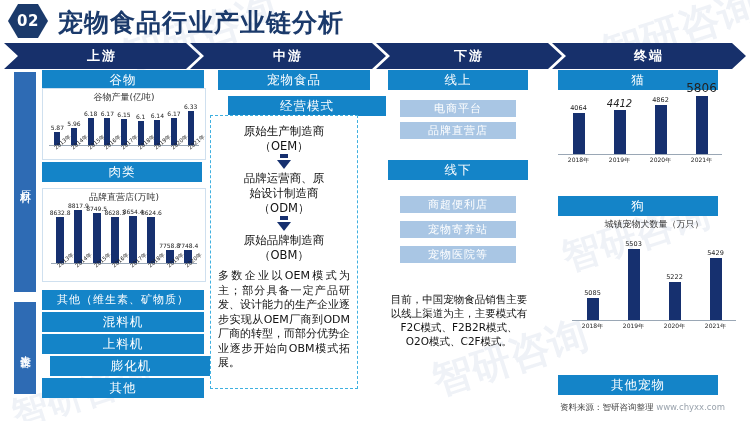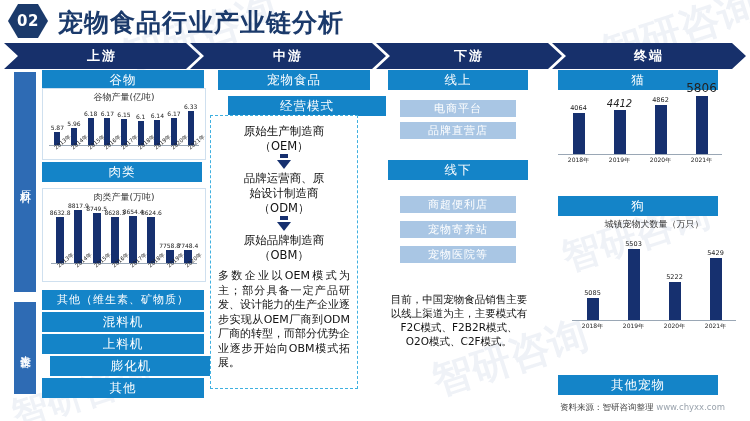--- a/index.html
+++ b/index.html
@@ -132,21 +132,21 @@
         <div class="blbl" style="left: 141.667px; bottom: 35.3529px; font-size: 6px;">6.33</div>
         <div class="xlbl" style="left: 137.667px; top: 41px;">2021年</div>
       </div>
   </div>
 </div>
 
 <div class="bluebar" style="position:absolute;left:42px;top:162px;width:160px;">肉类</div>
 
 <div class="card" style="left:42px;top:188px;width:162px;height:92px;">
   <div class="chart" style="left:0;top:2px;width:162px;">
-    <div class="ctitle">肉类产量(万吨)</div>
+    <div class="ctitle">品牌直营店(万吨)</div>
     <div class="plot" id="plot-meat" style="height:58px;margin:0 8px;">
         <div class="bar" style="left: 5.125px; width: 8px; height: 46.1306px;"></div>
         <div class="blbl" style="left: 9.125px; bottom: 47.1306px; font-size: 6px;">8632.8</div>
         <div class="xlbl" style="left: 5.125px; top: 59px;">2013年</div>
         <div class="bar" style="left: 23.375px; width: 8px; height: 53.0569px;"></div>
         <div class="blbl" style="left: 27.375px; bottom: 54.0569px; font-size: 6px;">8817.9</div>
         <div class="xlbl" style="left: 23.375px; top: 59px;">2014年</div>
         <div class="bar" style="left: 41.625px; width: 8px; height: 50.4974px;"></div>
         <div class="blbl" style="left: 45.625px; bottom: 51.4974px; font-size: 6px;">8749.5</div>
         <div class="xlbl" style="left: 41.625px; top: 59px;">2015年</div>

